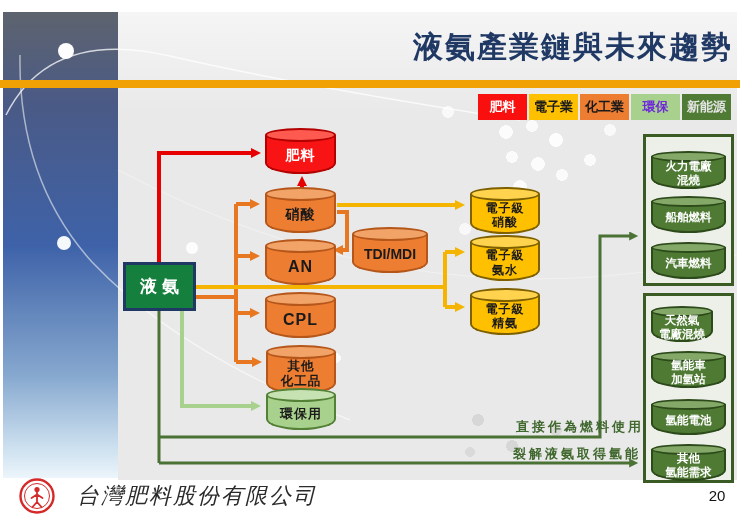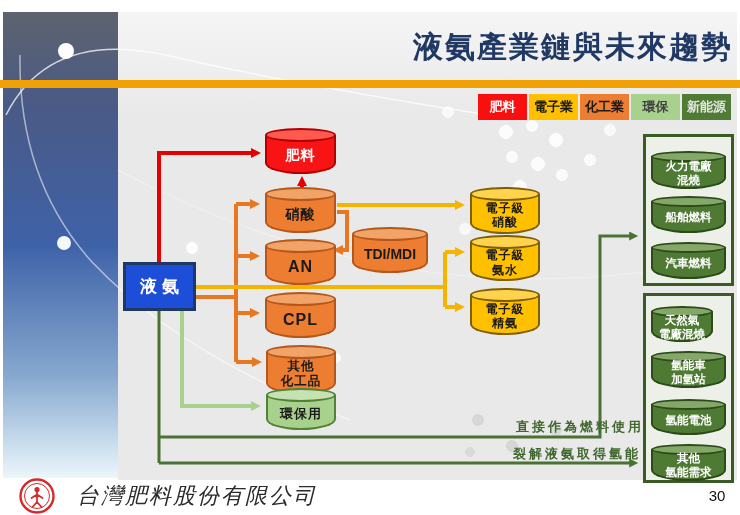--- a/index.html
+++ b/index.html
@@ -40,25 +40,25 @@
   .accent-bar{position:absolute;left:0;top:80px;width:740px;height:8px;background:#F2A104;}
   .title{position:absolute;left:410px;top:27px;width:326px;text-align:center;
     font-size:30px;font-weight:bold;color:#1F3864;letter-spacing:2px;font-family:Liberation Mono, monospace;}
 
   
   .legend{position:absolute;left:478px;top:94px;display:flex;gap:2px;}
   .lg{width:49px;height:26px;line-height:26px;text-align:center;font-size:13px;font-weight:bold;}
   .lg-red{background:#FA0F0F;color:#fff;}
   .lg-gold{background:#FFC000;color:#1a1a1a;}
   .lg-orange{background:#ED7D31;color:#1a1a1a;}
-  .lg-lgreen{background:#A9D18E;color:#404040;}
+  .lg-lgreen{background:#A9D18E;color:#6d28d9;}
   .lg-dgreen{background:#4F7B34;color:#e5e5e5;}
 
   
-  .src-box{position:absolute;left:123px;top:262px;width:73px;height:49px;background:#1d4ed8;
+  .src-box{position:absolute;left:123px;top:262px;width:73px;height:49px;background:#15803d;
     border:3px solid #203864;box-sizing:border-box;color:#fff;font-size:17px;font-weight:bold;
     letter-spacing:5px;display:flex;align-items:center;justify-content:center;z-index:3;
     padding-left:5px;}
 
   
   .cyl{position:absolute;z-index:3;}
   .cyl .body{position:absolute;left:0;right:0;top:7px;bottom:0;background:var(--fill);
     border:2px solid var(--line);border-top:none;box-sizing:border-box;
     border-radius:0 0 50% 50% / 0 0 11px 11px;}
   .cyl .cap{position:absolute;left:0;right:0;top:0;height:14px;background:var(--cap);
@@ -273,15 +273,15 @@
   <div class="flow-label fl-direct">直接作為燃料使用</div>
   <div class="flow-label fl-crack">裂解液氨取得氫能</div>
 
   <svg class="footer-logo" viewBox="0 0 36 36">
     <circle cx="18" cy="18" r="16.5" fill="none" stroke="#D42A2A" stroke-width="2.4"></circle>
     <circle cx="18" cy="18" r="12.5" fill="none" stroke="#D42A2A" stroke-width="1"></circle>
     <circle cx="18" cy="11.5" r="2.6" fill="#D42A2A"></circle>
     <path d="M18,14 L18,24 M18,16.5 L12.5,20 M18,16.5 L23.5,20 M18,24 L13.5,29 M18,24 L22.5,29" stroke="#D42A2A" stroke-width="1.8" fill="none" stroke-linecap="round"></path>
   </svg>
   <div class="company-name">台灣肥料股份有限公司</div>
-  <div class="page-num">30</div>
+  <div class="page-num">20</div>
 
 </div>
 
 </body></html>

